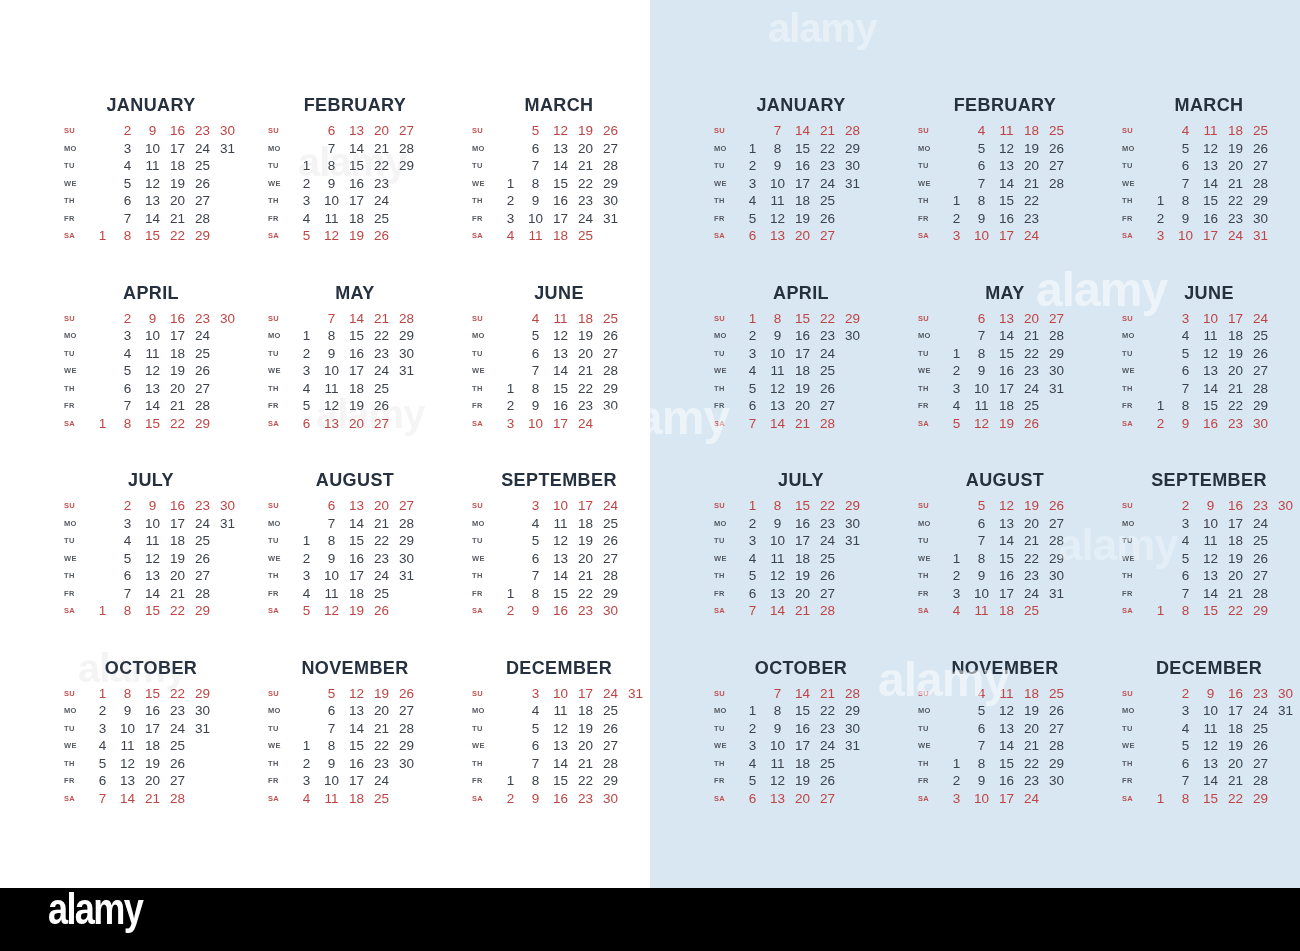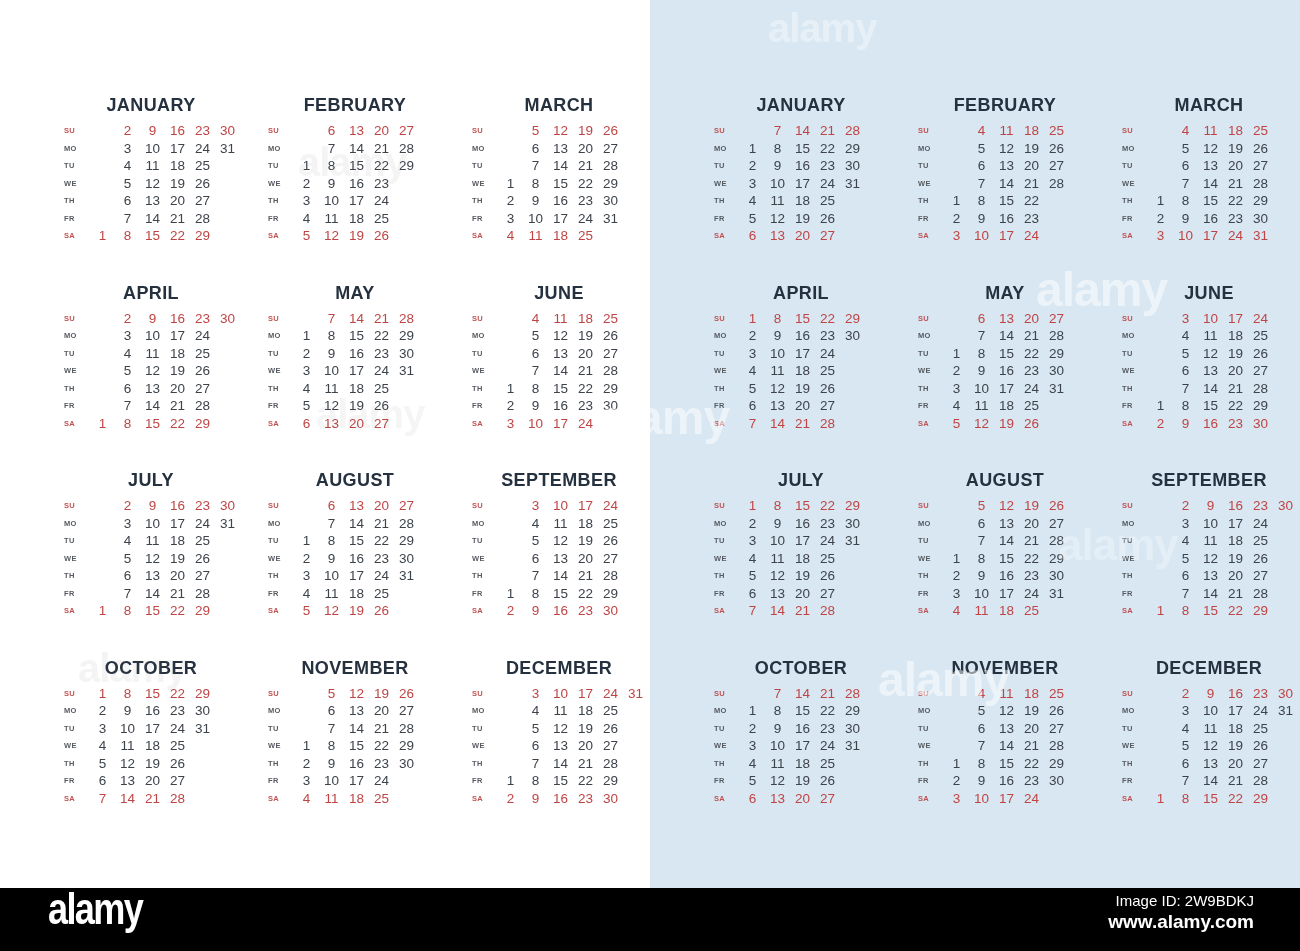--- a/index.html
+++ b/index.html
@@ -1643,19 +1643,15 @@
   <span class="wm wm2">alamy</span>
   <span class="wm wm3">alamy</span>
   <span class="wm wm4">alamy</span>
   <span class="wm wm5">alamy</span>
   <span class="wm wm6">alamy</span>
   <span class="wm wm7">alamy</span>
   <span class="wm wm8">alamy</span>
 
   <div class="footer">
     <div class="footer-logo">alamy</div>
-    <div class="footer-meta">
-      <div class="meta-id">Image ID: 2W9BDKJ</div>
-      <div class="meta-url">www.alamy.com</div>
-    </div>
   </div>
 
 </div>
 
 </body></html>

